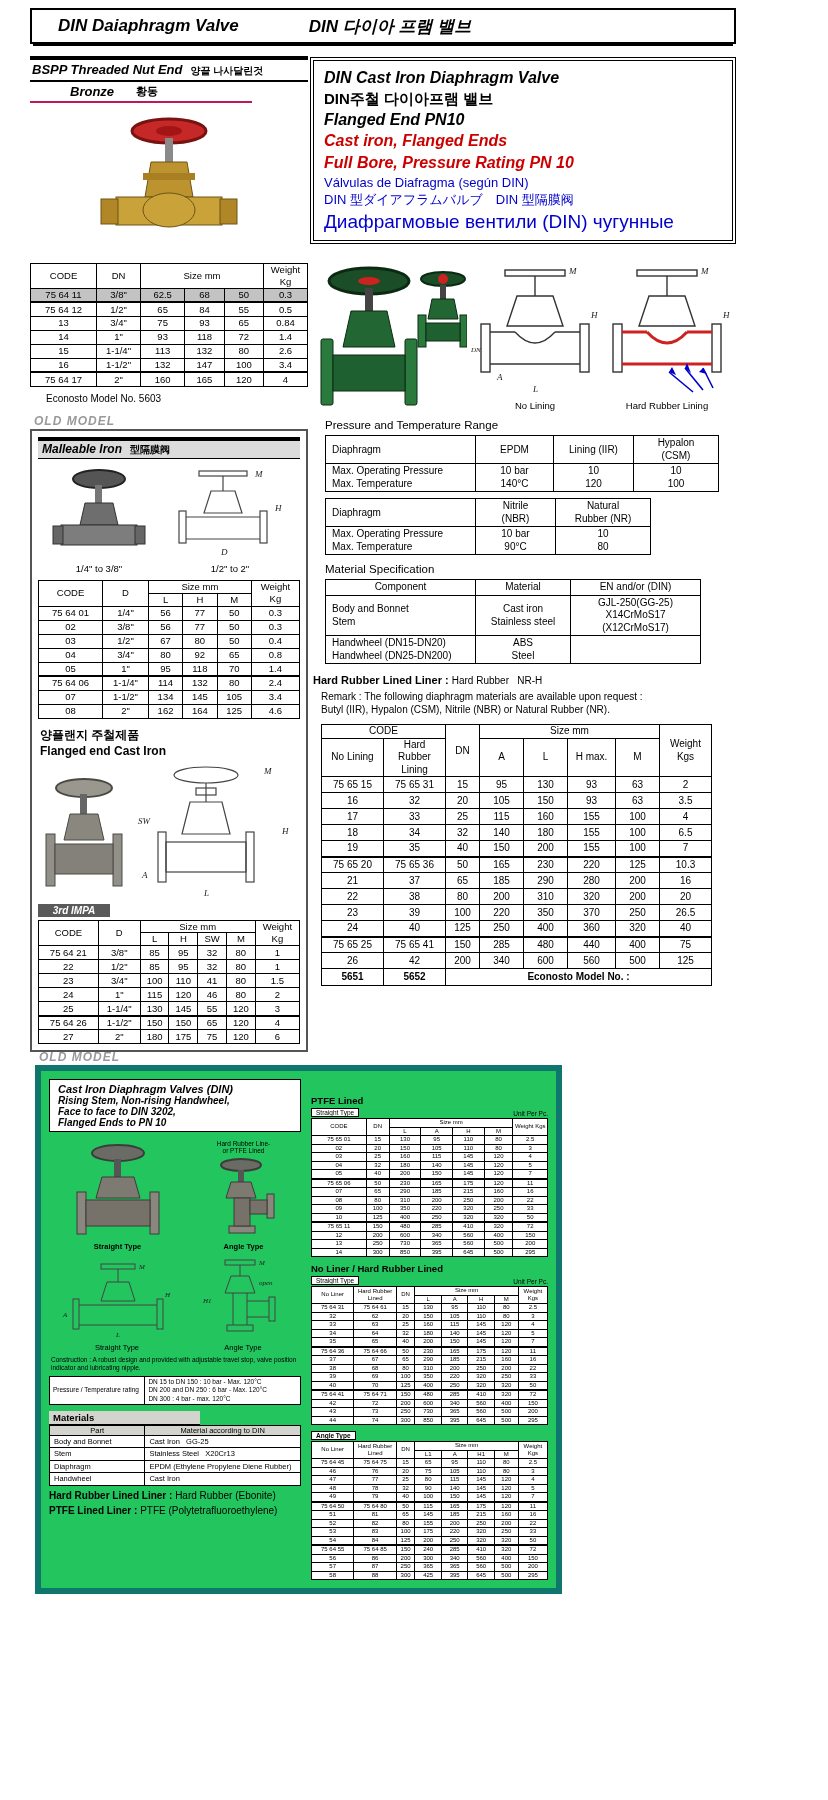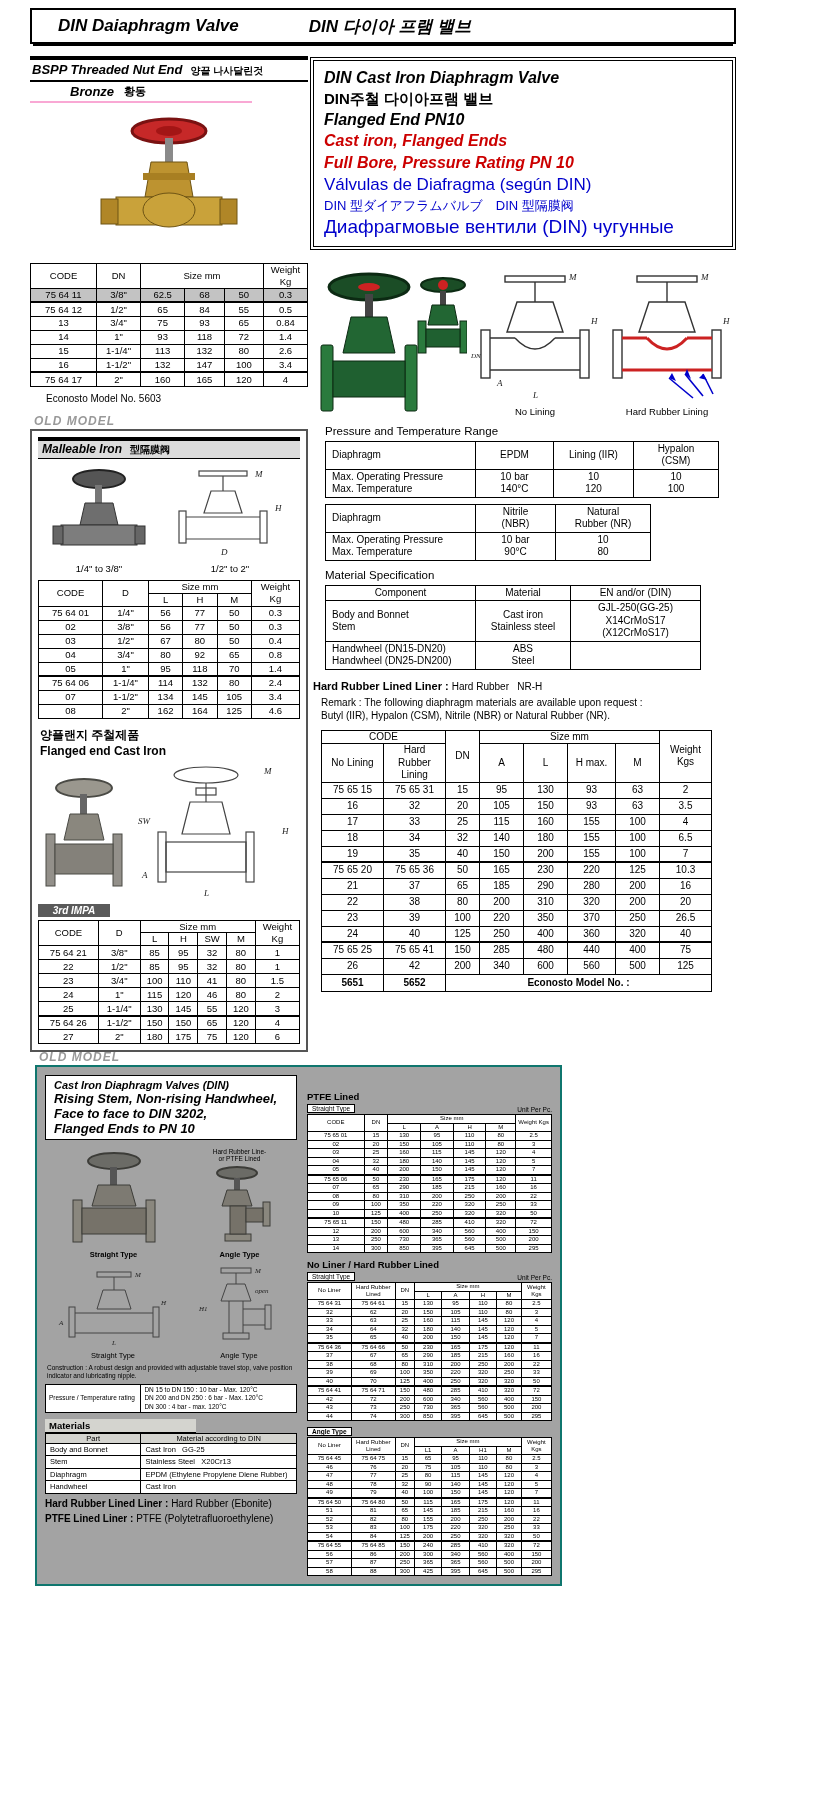--- a/index.html
+++ b/index.html
@@ -1,32 +1,32 @@
 <!DOCTYPE html>
 <html><head>
 <meta charset="utf-8">
 <style>
   * { margin:0; padding:0; box-sizing:border-box; }
   html,body { width:828px; height:1800px; background:#fff; }
   body { font-family:"Liberation Sans",sans-serif; color:#000; position:relative; overflow:hidden; }
   .b{font-weight:bold}.i{font-style:italic}
-  .fs6{font-size:6.5px}.fs7{font-size:7.5px}.fs8{font-size:13px}.fs9{font-size:9.5px}
+  .fs6{font-size:6.5px}.fs7{font-size:7.5px}.fs8{font-size:10px}.fs9{font-size:9.5px}
   .fs10{font-size:10px}.fs11{font-size:11px}.fs12{font-size:12px}.fs13{font-size:13px}
   .red{color:#c00}.blue{color:#0000cc}.tl{text-align:left}
 
   .banner{position:absolute;left:30px;top:8px;width:706px;height:36px;border:2px solid #000;
     box-shadow:0 5px 0 -3px #000;display:flex;align-items:center;gap:70px;padding-left:26px;
     font-size:17px;font-weight:bold;font-style:italic;background:#fff}
 
   .left-col{position:absolute;left:30px;top:56px;width:278px}
   .right-col{position:absolute;left:311px;top:56px;width:424px}
 
   .bspp-block{border-top:4px solid #000}
   .bspp-row{display:flex;align-items:baseline;gap:8px;padding:2px 2px;border-bottom:2px solid #000}
-  .bronze-row{display:flex;align-items:flex-end;gap:10px;padding:2px 0 2px 40px;border-bottom:2px solid #f9a8d4;width:80%}
+  .bronze-row{display:flex;align-items:flex-end;gap:22px;padding:2px 0 2px 40px;border-bottom:2px solid #be185d;width:80%}
   .photo-wrap{text-align:center;margin:4px 0}
 
   .t{border-collapse:collapse;background:#fff}
   .t th,.t td{border:1px solid #000;text-align:center;padding:0 2px;font-weight:normal;line-height:1.25}
   .small{font-size:9.5px;width:100%}
   .small td{height:14px}
   .gtop td{border-top:2px solid #000}
   .hl{background:#c3c3c3}
   .econosto{font-size:10px;margin:6px 0 0 16px}
 
@@ -52,21 +52,21 @@
   .ms td,.ms th{padding:1px 4px}
   .ms .lab{text-align:left;padding-left:6px}
   .hrl{margin:10px 0 4px 2px;font-size:11px}
   .remark{font-size:10px;margin:2px 0 8px 10px;line-height:1.3}
   .main-t{font-size:10px;margin-left:10px}
   .main-t td{height:16px}
   .main-t tfoot td{height:17px;font-weight:bold}
   .wrapc{white-space:normal}
 
   .bm-wrap{position:absolute;left:35px;top:1050px;width:527px}
-  .bm-box{border:2px solid #0f766e;background:#a3a3a3;padding:8px;display:flex;gap:10px}
+  .bm-box{border:6px solid #0f766e;background:#22c55e;padding:8px;display:flex;gap:10px}
   .bm-left{width:252px;flex:none}
   .bm-right{flex:1}
   .bm-title-box{background:#fff;border:1px solid #000;padding:3px 8px;margin-bottom:6px}
   .bm-photos{display:flex;justify-content:space-around;align-items:flex-end;margin:4px 0}
   .bm-diagrams{display:flex;justify-content:space-around;align-items:flex-end;margin:4px 0}
   .bm-cap{text-align:center}
   .construction{font-size:6.5px;line-height:1.25;margin:4px 2px}
   .pt-box{font-size:6.5px;width:100%;margin:4px 0}
   .pt-box td{padding:1px 3px;text-align:left}
   .bm-mat-title{border-bottom:1px solid #000;background:#d4d4cf;padding:1px 4px;margin-top:6px;width:60%}
@@ -429,21 +429,21 @@
     </div>
   </div>
 
   <div class="right-col">
     <div class="info-box">
       <div class="b i" style="font-size:16px">DIN Cast Iron Diaphragm Valve</div>
       <div class="b" style="font-size:15px">DIN주철 다이아프램 밸브</div>
       <div class="b i" style="font-size:16px">Flanged End PN10</div>
       <div class="b i red" style="font-size:16px">Cast iron, Flanged Ends</div>
       <div class="b i red" style="font-size:16px">Full Bore, Pressure Rating PN 10</div>
-      <div class="blue" style="font-size:17px">Válvulas de Diafragma (según DIN)</div>
+      <div class="blue" style="font-size:13px">Válvulas de Diafragma (según DIN)</div>
       <div class="blue" style="font-size:13px">DIN 型ダイアフラムバルブ　DIN 型隔膜阀</div>
       <div class="blue" style="font-size:19px">Диафрагмовые вентили (DIN) чугунные</div>
     </div>
 
     <div class="rimg-row">
       <svg width="156" height="158" viewBox="0 0 156 158">
         <ellipse cx="58" cy="28" rx="40" ry="13" fill="#1b4d26" stroke="#0c2a13" stroke-width="3"></ellipse>
         <ellipse cx="58" cy="28" rx="11" ry="4" fill="#c22"></ellipse>
         <rect x="54" y="35" width="8" height="24" fill="#444"></rect>
         <path d="M40 58 L76 58 L84 94 L32 94 Z" fill="#226633" stroke="#0c2a13"></path>

